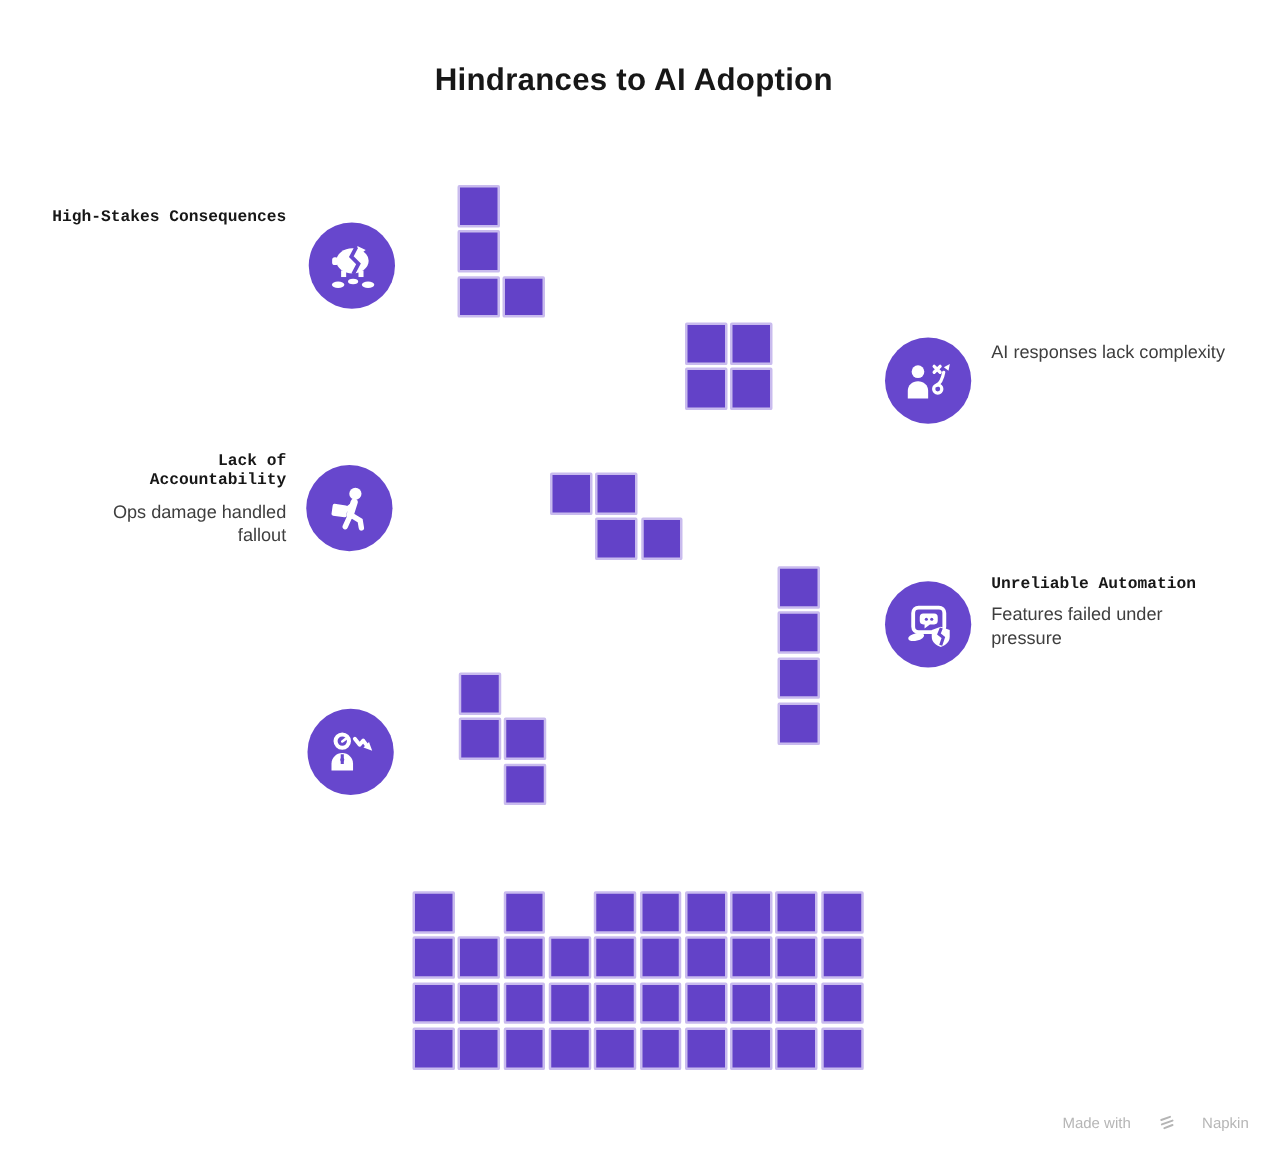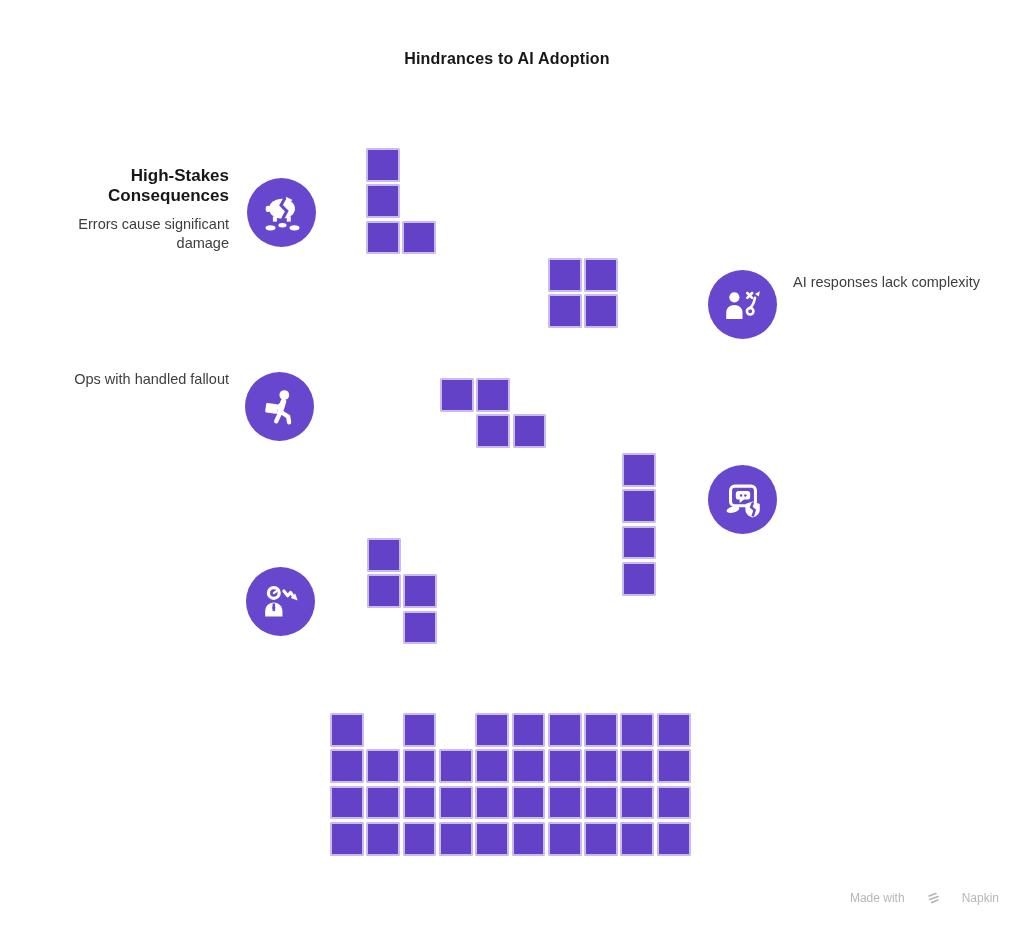--- a/index.html
+++ b/index.html
@@ -2,24 +2,24 @@
 <html style="--block-fill: #6342c8; --block-border: #c9bbee; --circ: #6747cd; --head: #171717; --desc: #3e3e3e; --mark: #b6b6b6;"><head>
 <meta charset="utf-8">
 <style>
   html,body{margin:0;padding:0;background:#fff;}
   .canvas{
     position:relative;width:1024px;height:927px;background:#ffffff;
     font-family:"Liberation Sans",sans-serif;overflow:hidden;
   }
   .title{
     position:absolute;left:0;top:50px;width:1014px;text-align:center;
-    font-size:16px;font-weight:700;color:var(--head,#141414);letter-spacing:.2px;
+    font-size:25px;font-weight:700;color:var(--head,#141414);letter-spacing:.2px;
   }
   .item-text{position:absolute;}
-  .item-text .h{font-size:17px;font-weight:700;line-height:1.18;color:var(--head,#171717);}
+  .item-text .h{font-size:13px;font-weight:700;line-height:1.18;color:var(--head,#171717);font-family:Liberation Mono, monospace;}
   .item-text .d{margin-top:9px;font-size:14.5px;line-height:1.3;color:var(--desc,#3e3e3e);}
   .align-r{text-align:right;}
   .align-l{text-align:left;}
   .t1{left:29px;top:166px;width:200px;}
   .t2{left:793px;top:264px;width:190px;}
   .t3{left:59px;top:361px;width:170px;}
   .t4{left:793px;top:459px;width:190px;}
   .t5{left:29px;top:556px;width:200px;}
   .icon-circle{
     position:absolute;width:69px;height:69px;border-radius:50%;
@@ -103,21 +103,20 @@
       <div class="block" style="left: 475.2px; top: 821.9px; height: 33.9px; width: 33.9px;"></div>
       <div class="block" style="left: 511.5px; top: 821.9px; height: 33.9px; width: 33.9px;"></div>
       <div class="block" style="left: 547.8px; top: 821.9px; height: 33.9px; width: 33.9px;"></div>
       <div class="block" style="left: 584.1px; top: 821.9px; height: 33.9px; width: 33.9px;"></div>
       <div class="block" style="left: 620.4px; top: 821.9px; height: 33.9px; width: 33.9px;"></div>
       <div class="block" style="left: 656.7px; top: 821.9px; height: 33.9px; width: 33.9px;"></div>
     </div>
 
   <div class="item-text align-r t1">
     <div class="h">High-Stakes Consequences</div>
-    <div class="d">Errors cause significant damage</div>
   </div>
   <div class="icon-circle i1">
     <svg width="46" height="46" viewBox="0 0 48 48">
       <ellipse cx="12" cy="39.5" rx="5.2" ry="2.7" fill="#fff"></ellipse>
       <ellipse cx="24.5" cy="36.8" rx="4.2" ry="2.3" fill="#fff"></ellipse>
       <ellipse cx="37" cy="39.5" rx="5.2" ry="2.7" fill="#fff"></ellipse>
       <ellipse cx="24" cy="19.5" rx="13.5" ry="10.5" fill="#fff"></ellipse>
       <rect x="7" y="16.5" width="5" height="6.5" rx="2.2" fill="#fff"></rect>
       <path d="M28 7 l7 3.5 -6 4.5 z" fill="#fff"></path>
       <rect x="14.5" y="27.5" width="4.2" height="5.5" fill="#fff"></rect>
@@ -137,35 +136,40 @@
         <path d="M28.5 11.5 l5 5"></path>
         <path d="M33.5 11.5 l-5 5"></path>
         <path d="M30.5 27.5 q4.5 -2.5 6 -11"></path>
         <circle cx="31.5" cy="30.5" r="3.4"></circle>
       </g>
       <path d="M36.6 12.4 l5 -2.8 -1.1 5.6 z" fill="#fff"></path>
     </svg>
   </div>
 
   <div class="item-text align-r t3">
-    <div class="d">Ops with handled fallout</div>
+    <div class="h">Lack of Accountability</div>
+    <div class="d">Ops damage handled fallout</div>
   </div>
   <div class="icon-circle i3">
     <svg width="46" height="46" viewBox="0 0 48 48">
       <circle cx="28.5" cy="11.5" r="5.1" fill="#fff"></circle>
       <g stroke="#fff" stroke-linecap="round" fill="none">
         <path d="M27.5 18.5 l-3.5 11" stroke-width="6"></path>
         <path d="M24.5 29 l8 5 1 6" stroke-width="4.5"></path>
         <path d="M24.5 29 l-4.5 10" stroke-width="4.5"></path>
         <path d="M26.5 20.5 l-8 6" stroke-width="4"></path>
       </g>
       <rect x="9" y="20.5" width="12.5" height="10" rx="1.5" fill="#fff" transform="rotate(8 15 25.5)"></rect>
     </svg>
   </div>
 
+  <div class="item-text align-l t4">
+    <div class="h">Unreliable Automation</div>
+    <div class="d">Features failed under pressure</div>
+  </div>
   <div class="icon-circle i4">
     <svg width="46" height="46" viewBox="0 0 48 48">
       <rect x="11" y="9.5" width="26" height="20.5" rx="4.5" fill="none" stroke="#fff" stroke-width="3.2"></rect>
       <path d="M19.5 14.5 h9 a3 3 0 0 1 3 3 v3 a3 3 0 0 1 -3 3 h-3.5 l-4.5 3.5 v-3.5 h-1 a3 3 0 0 1 -3 -3 v-3 a3 3 0 0 1 3 -3 z" fill="#fff"></path>
       <circle cx="22" cy="19.2" r="1.3" fill="var(--circ,#6747cd)"></circle>
       <circle cx="26.5" cy="19.2" r="1.3" fill="var(--circ,#6747cd)"></circle>
       <ellipse cx="13.5" cy="34" rx="6.8" ry="3.1" fill="#fff" transform="rotate(-14 13.5 34)"></ellipse>
       <path d="M34 25.5 l7.5 2.7 v5.6 c0 4.6 -3.7 7.2 -7.5 8.5 c-3.8 -1.3 -7.5 -3.9 -7.5 -8.5 v-5.6 z" fill="#fff"></path>
       <polyline points="34.5,26.5 32.5,31.5 36.2,34.5 34,41" stroke="var(--circ,#6747cd)" stroke-width="2.6" fill="none"></polyline>
     </svg>

